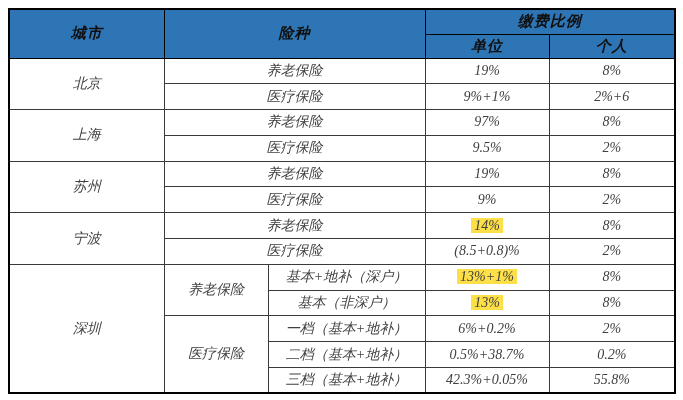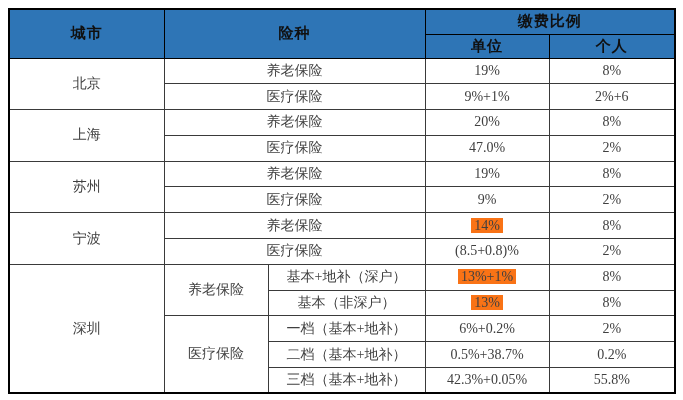--- a/index.html
+++ b/index.html
@@ -2,20 +2,21 @@
 <html><head>
 <meta charset="utf-8">
 <style>
   html,body{margin:0;padding:0;background:#ffffff;}
   body{width:683px;height:400px;position:relative;overflow:hidden;
        font-family:"Liberation Serif","DejaVu Serif",serif;}
   table.rates{
     position:absolute;left:8px;top:8px;
     border-collapse:collapse;table-layout:fixed;
     border:2px solid #000000;
+    font-style:italic;
   }
   col.c-city{width:155px;}
   col.c-group{width:104px;}
   col.c-tier{width:157px;}
   col.c-unit{width:124px;}
   col.c-ind{width:126px;}
   td,th{
     border:1px solid #3a3a3a;
     text-align:center;vertical-align:middle;
     padding:0;overflow:hidden;white-space:nowrap;
@@ -23,21 +24,21 @@
   td{color:#404040;font-size:14px;}
   th{
     background:#2E75B6;color:#101010;
     font-family:"Liberation Sans","DejaVu Sans",sans-serif;
     font-weight:bold;font-size:15px;letter-spacing:1px;
     border:1px solid #000000;
   }
   tr.hdr1{height:25px;}
   tr.hdr2{height:24px;}
   tbody tr{height:25.8px;}
-  .hl{background:#f97316;padding:0 3px;}
+  .hl{background:#fde047;padding:0 3px;}
 </style>
 </head>
 <body>
 
 <table class="rates">
   <colgroup>
     <col class="c-city">
       <col class="c-group">
       <col class="c-tier">
       <col class="c-unit">
@@ -64,26 +65,26 @@
     </tr>
     <tr>
       <td colspan="2">医疗保险</td>
       <td>9%+1%</td>
       <td>2%+6</td>
     </tr>
 
     <tr>
       <td rowspan="2">上海</td>
       <td colspan="2">养老保险</td>
-      <td>20%</td>
+      <td>97%</td>
       <td>8%</td>
     </tr>
     <tr>
       <td colspan="2">医疗保险</td>
-      <td>47.0%</td>
+      <td>9.5%</td>
       <td>2%</td>
     </tr>
 
     <tr>
       <td rowspan="2">苏州</td>
       <td colspan="2">养老保险</td>
       <td>19%</td>
       <td>8%</td>
     </tr>
     <tr>

